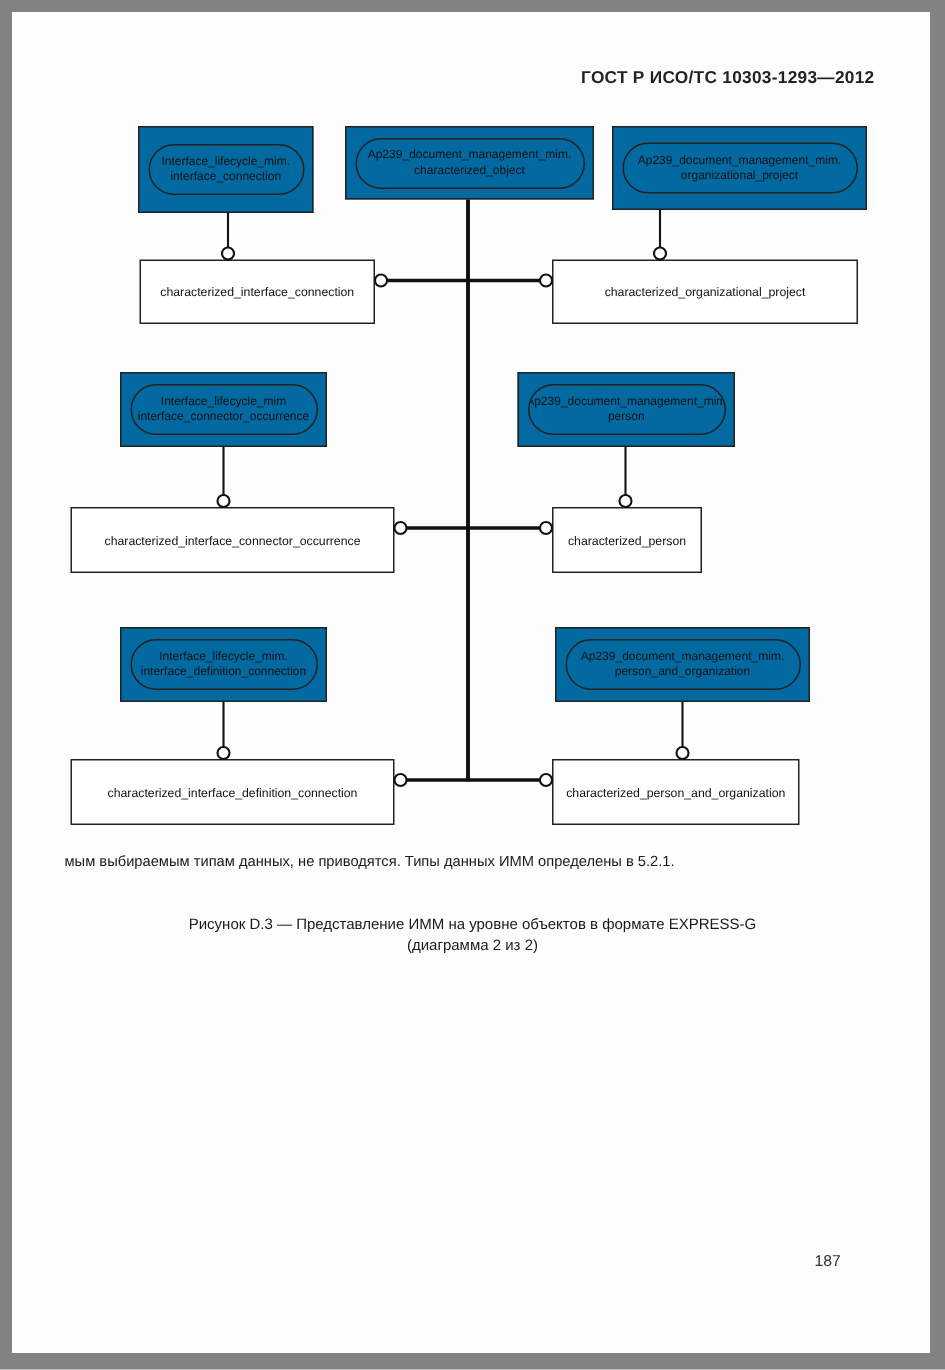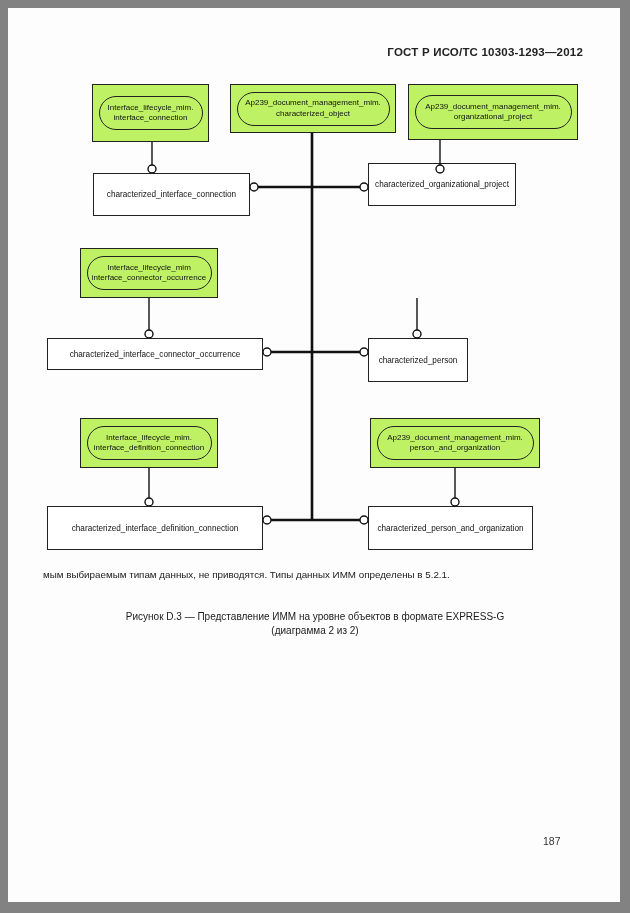--- a/index.html
+++ b/index.html
@@ -17,21 +17,21 @@
     position:absolute; top:46px; right:47px;
     font-size:11.5px; font-weight:bold; letter-spacing:0.2px; color:#222;
   }
 
   
   .diagram { position:absolute; left:0; top:0; width:630px; height:560px; }
   .connector-layer { position:absolute; left:0; top:0; }
 
   .refbox {
     position:absolute; box-sizing:border-box;
-    border:1.3px solid #222; background:#bef264;
+    border:1.3px solid #222; background:#0369a1;
     display:flex; align-items:center; justify-content:center;
   }
   .stadium {
     box-sizing:border-box;
     border:1.2px solid #222; border-radius:18px;
     width:calc(100% - 11px); height:34px;
     display:flex; flex-direction:column; align-items:center; justify-content:center;
     font-size:8px; line-height:10.5px; text-align:center; color:#111;
     white-space:nowrap; overflow:hidden;
   }
@@ -91,42 +91,48 @@
         </div>
       </div>
 
       <div class="refbox" style="left:80px;top:248px;width:138px;height:50px">
         <div class="stadium">
           <span>Interface_lifecycle_mim</span>
           <span>interface_connector_occurrence</span>
         </div>
       </div>
 
+      <div class="refbox" style="left:345px;top:248px;width:145px;height:50px">
+        <div class="stadium">
+          <span>Ap239_document_management_mim</span>
+          <span>person</span>
+        </div>
+      </div>
 
       <div class="refbox" style="left:80px;top:418px;width:138px;height:50px">
         <div class="stadium">
           <span>Interface_lifecycle_mim.</span>
           <span>interface_definition_connection</span>
         </div>
       </div>
 
       <div class="refbox" style="left:370px;top:418px;width:170px;height:50px">
         <div class="stadium">
           <span>Ap239_document_management_mim.</span>
           <span>person_and_organization</span>
         </div>
       </div>
 
       <div class="entity" style="left:93px;top:173px;width:157px;height:43px">
         <span>characterized_interface_connection</span>
       </div>
-      <div class="entity" style="left:368px;top:163px;width:148px;height:43px">
+      <div class="entity" style="left:368px;top:173px;width:204px;height:43px">
         <span>characterized_organizational_project</span>
       </div>
-      <div class="entity" style="left:47px;top:338px;width:216px;height:32px">
+      <div class="entity" style="left:47px;top:338px;width:216px;height:44px">
         <span>characterized_interface_connector_occurrence</span>
       </div>
       <div class="entity" style="left:368px;top:338px;width:100px;height:44px">
         <span>characterized_person</span>
       </div>
       <div class="entity" style="left:47px;top:506px;width:216px;height:44px">
         <span>characterized_interface_definition_connection</span>
       </div>
       <div class="entity" style="left:368px;top:506px;width:165px;height:44px">
         <span>characterized_person_and_organization</span>

